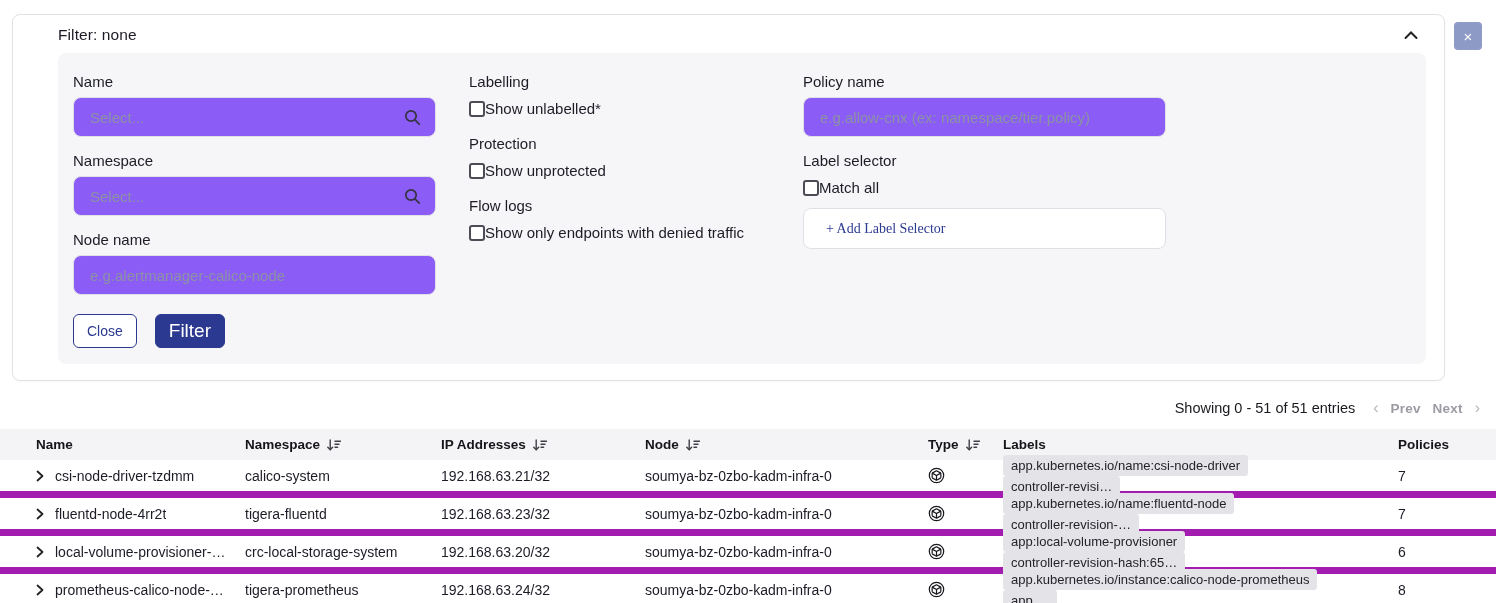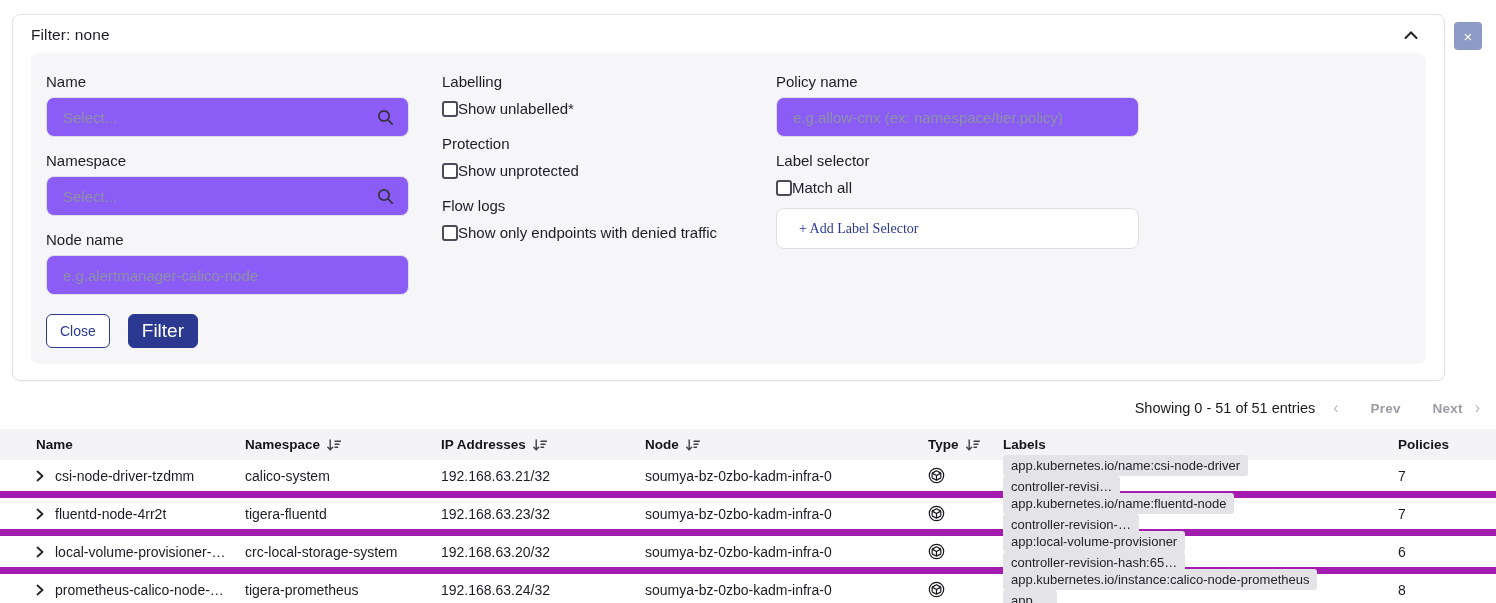--- a/index.html
+++ b/index.html
@@ -14,21 +14,21 @@
     --thead:#f4f4f6;
   }
   *{box-sizing:border-box;margin:0;padding:0;}
   html,body{width:1496px;height:603px;overflow:hidden;background:#fff;
     font-family:"Liberation Sans",sans-serif;color:var(--text);}
   svg{display:block;}
 
   
   .top-row{display:flex;align-items:flex-start;gap:9px;padding:14px 14px 0 12px;}
   .filter-card{flex:1;background:#fff;border:1px solid var(--border);border-radius:8px;
-    box-shadow:0 1px 2px rgba(0,0,0,0.03);}
+    box-shadow:0 1px 2px rgba(0,0,0,0.03);padding-left:27px;}
   .filter-header{display:flex;align-items:center;justify-content:space-between;
     padding:11px 22px 9px 18px;}
   .filter-title{font-size:15.5px;font-weight:500;letter-spacing:.1px;}
   .collapse-btn{background:none;border:none;cursor:pointer;padding:4px;color:#222;}
   .overlay-close{width:28px;height:28px;margin-top:8px;flex:0 0 auto;border:none;border-radius:4px;
     background:var(--close-overlay);color:#fff;font-size:15px;line-height:1;cursor:pointer;
     display:flex;align-items:center;justify-content:center;}
 
   .filter-body{background:var(--panel-gray);border-radius:8px;margin:0 18px 16px 18px;
     padding:20px 0 16px 15px;display:grid;grid-template-columns:363px 301px 363px;column-gap:33px;
@@ -57,21 +57,21 @@
   .btn-filter{background:var(--navy);border:1.5px solid var(--navy);color:#fff;
     border-radius:6px;font-size:19px;font-weight:500;padding:5px 13px;cursor:pointer;font-family:inherit;}
 
   
   .showing-row{display:flex;justify-content:flex-end;align-items:center;gap:18px;
     padding:18px 16px 12px 0;font-size:14.5px;}
   .showing-text{font-weight:500;color:#19191f;}
   .pager{display:flex;align-items:center;gap:12px;color:var(--muted);}
   .pager .chev{font-size:16px;color:#b7b7bf;cursor:default;}
   .pager-btn{background:none;border:none;color:var(--muted);font-size:13.5px;font-weight:600;
-    cursor:default;font-family:inherit;letter-spacing:.2px;margin-left:20px;}
+    cursor:default;font-family:inherit;letter-spacing:.2px;}
 
   
   .endpoint-table{width:1496px;}
   .tr{display:grid;grid-template-columns:245px 196px 204px 283px 75px 395px 1fr;
     align-items:center;}
   .thead{background:var(--thead);height:31px;}
   .th{display:flex;align-items:center;gap:7px;font-size:13.5px;font-weight:700;color:#141419;}
   .th:first-child{padding-left:36px;}
   .sort-icon{color:#3f3f48;cursor:pointer;}
   .row{height:38px;background:#fff;border-bottom:7px solid #a21caf;font-size:14px;}

